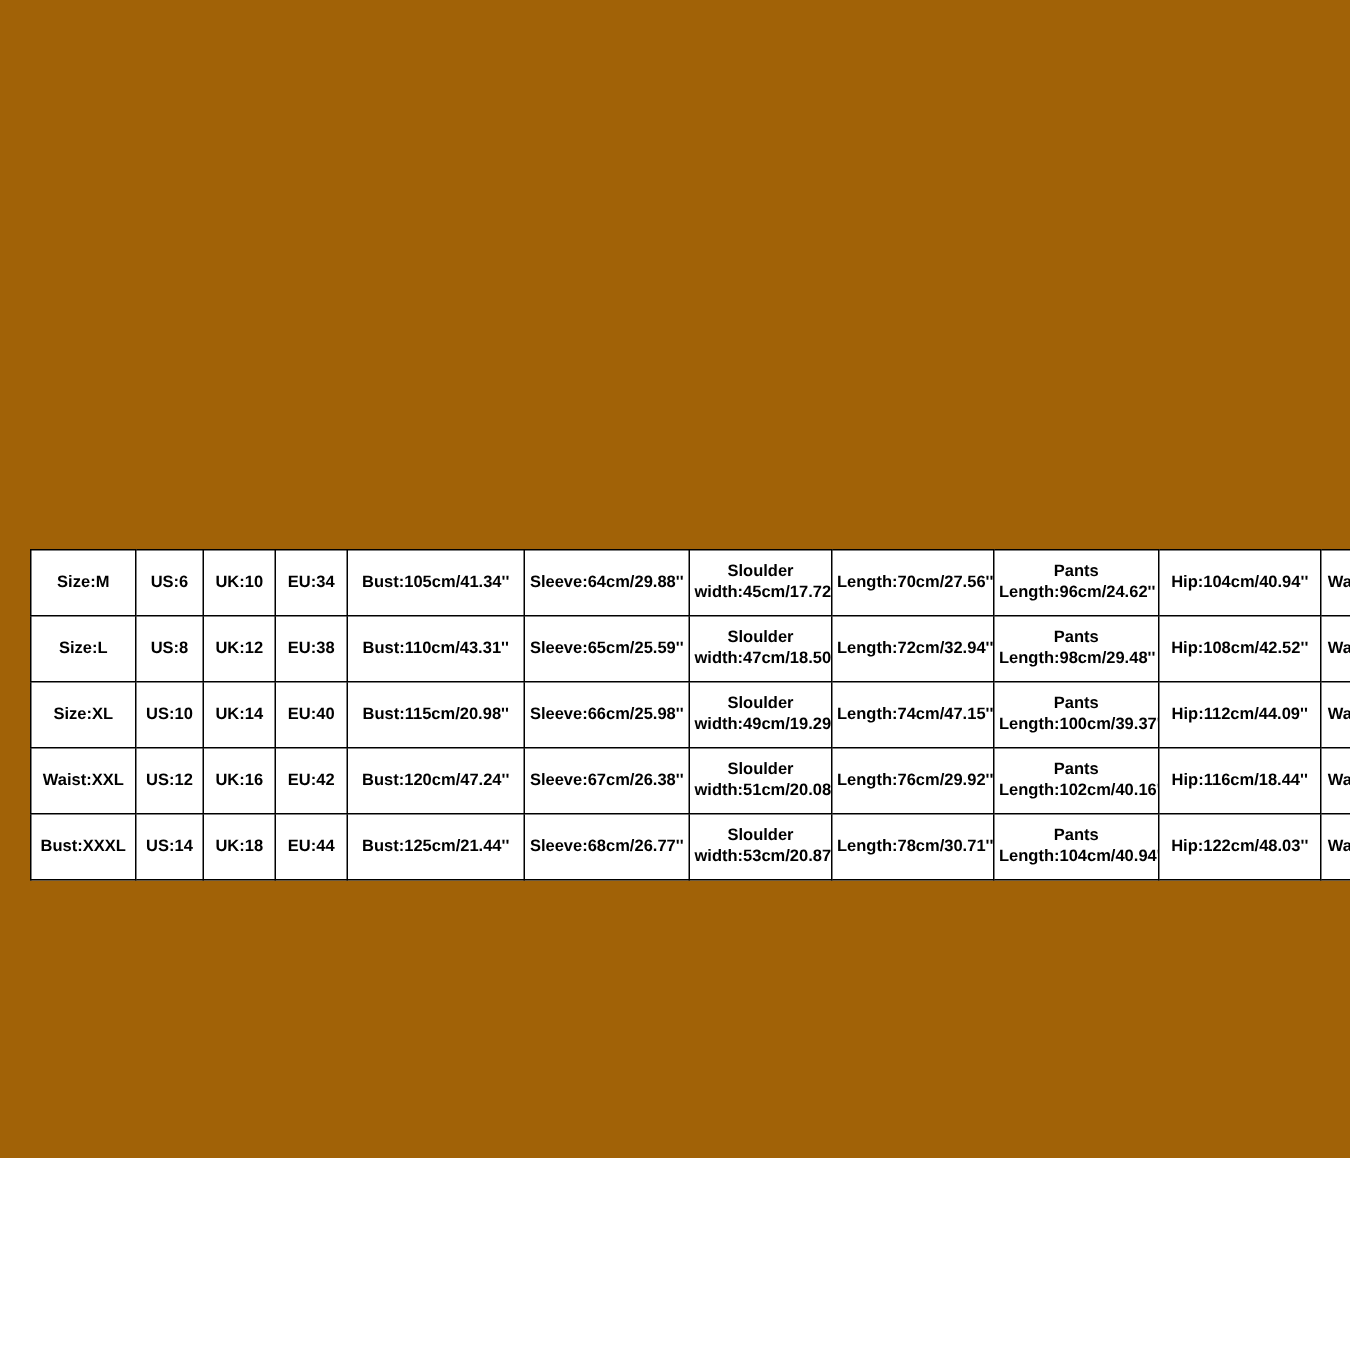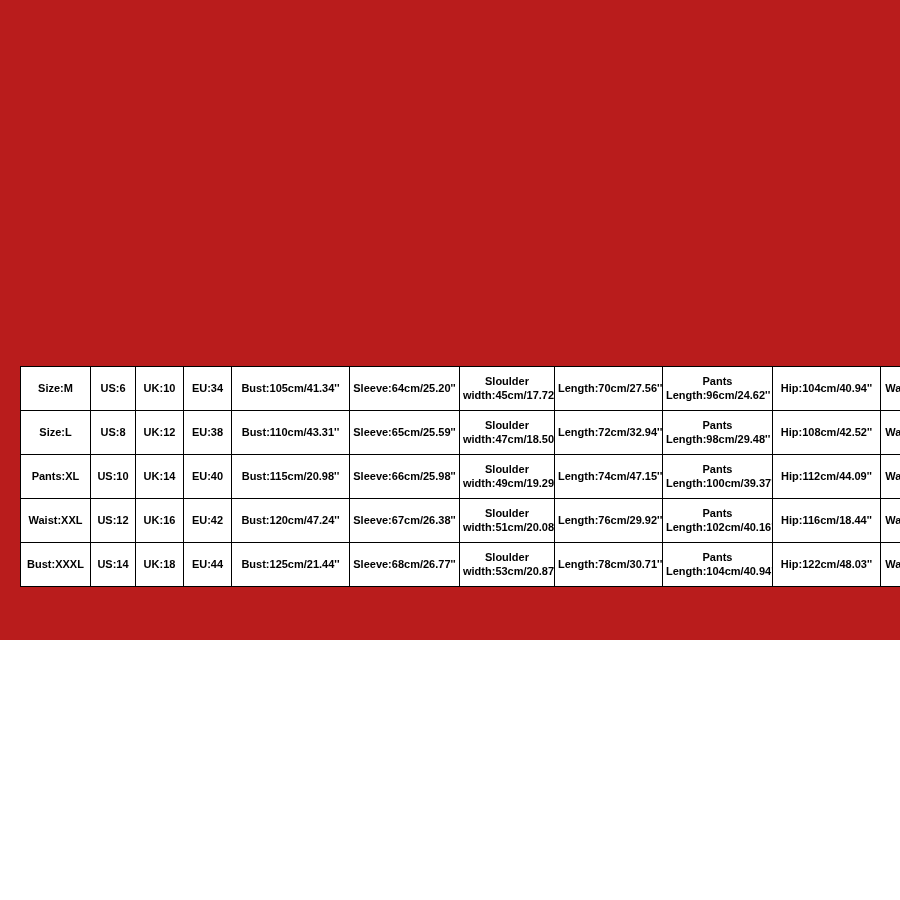--- a/index.html
+++ b/index.html
@@ -9,22 +9,22 @@
   body {
     width: 900px;
     height: 900px;
     background: #ffffff;
     font-family: "Liberation Sans", sans-serif;
     overflow: hidden;
   }
   #page {
     position: relative;
     width: 900px;
-    height: 640px;
-    background: #b91c1c;
+    height: 772px;
+    background: #a16207;
   }
   #size-chart-wrap {
     position: absolute;
     left: 20px;
     top: 366px;
     width: 860px;
   }
   table.size-chart {
     border-collapse: collapse;
     width: 860px;
@@ -83,42 +83,42 @@
           <col class="c9">
           <col class="c10">
       </colgroup>
       <tbody>
         <tr>
           <td>Size:M</td>
           <td>US:6</td>
           <td>UK:10</td>
           <td>EU:34</td>
           <td>Bust:105cm/41.34''</td>
-          <td>Sleeve:64cm/25.20''</td>
+          <td>Sleeve:64cm/29.88''</td>
           <td class="wrap">Sloulder width:45cm/17.72''</td>
           <td>Length:70cm/27.56''</td>
           <td class="wrap">Pants Length:96cm/24.62''</td>
           <td>Hip:104cm/40.94''</td>
           <td>Waist:78cm/30.71''</td>
         </tr>
         <tr>
           <td>Size:L</td>
           <td>US:8</td>
           <td>UK:12</td>
           <td>EU:38</td>
           <td>Bust:110cm/43.31''</td>
           <td>Sleeve:65cm/25.59''</td>
           <td class="wrap">Sloulder width:47cm/18.50''</td>
           <td>Length:72cm/32.94''</td>
           <td class="wrap">Pants Length:98cm/29.48''</td>
           <td>Hip:108cm/42.52''</td>
           <td>Waist:82cm/32.28''</td>
         </tr>
         <tr>
-          <td>Pants:XL</td>
+          <td>Size:XL</td>
           <td>US:10</td>
           <td>UK:14</td>
           <td>EU:40</td>
           <td>Bust:115cm/20.98''</td>
           <td>Sleeve:66cm/25.98''</td>
           <td class="wrap">Sloulder width:49cm/19.29''</td>
           <td>Length:74cm/47.15''</td>
           <td class="wrap">Pants Length:100cm/39.37''</td>
           <td>Hip:112cm/44.09''</td>
           <td>Waist:86cm/33.86''</td>

